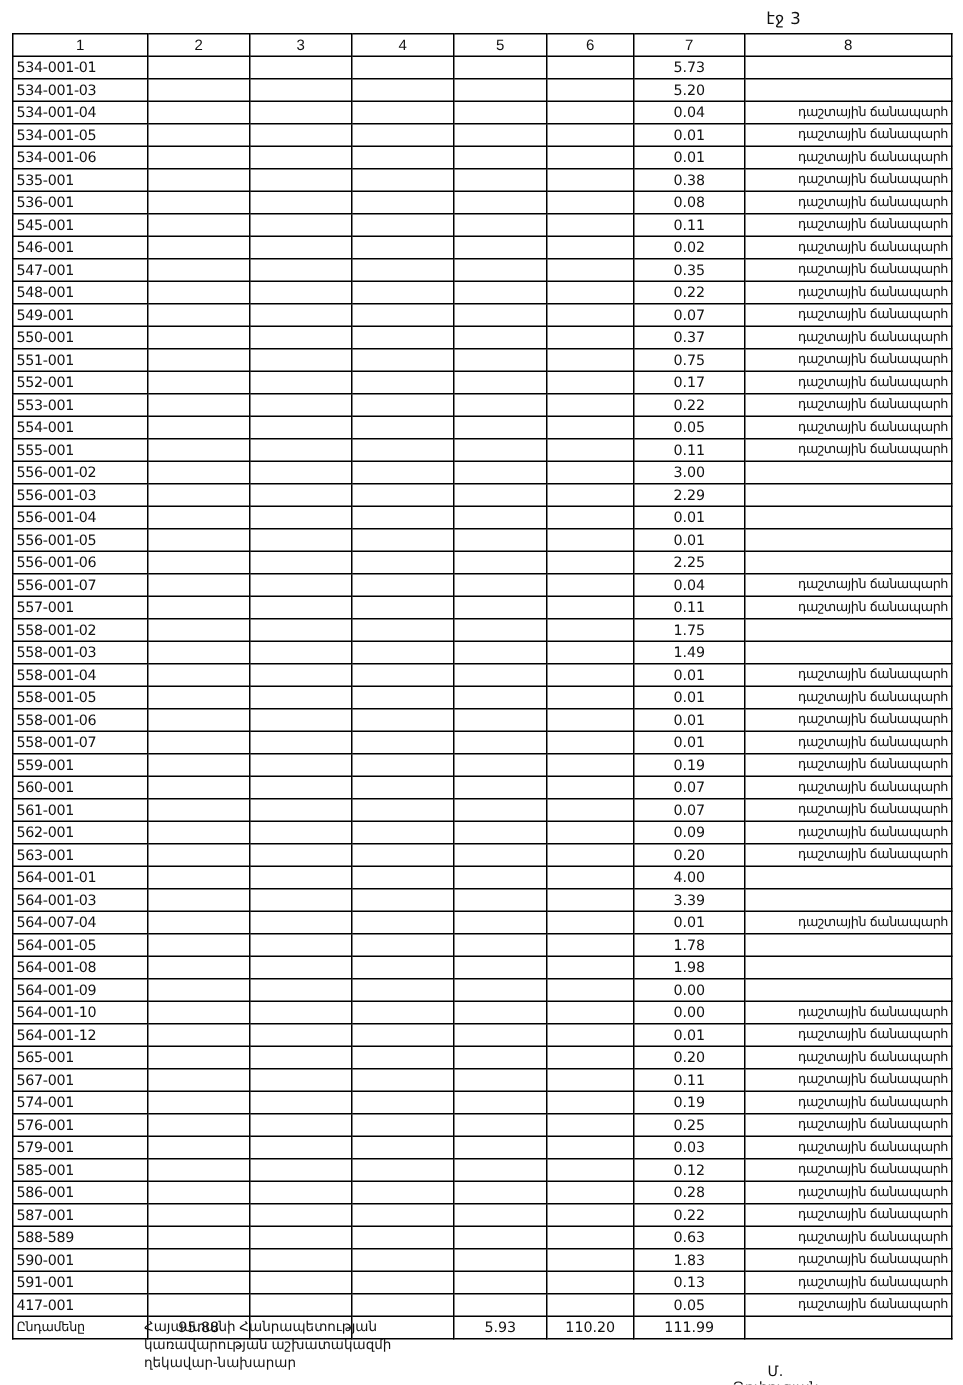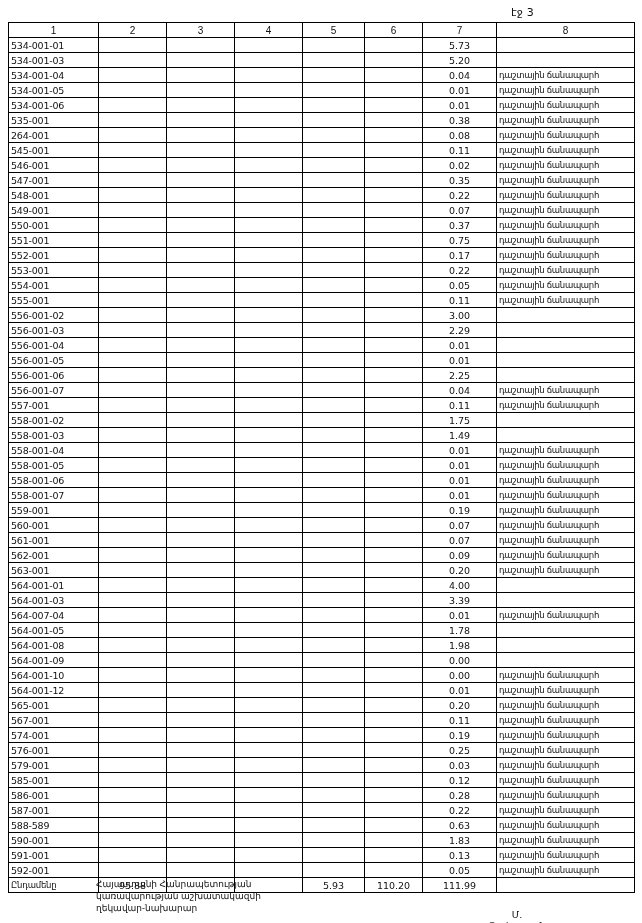--- a/index.html
+++ b/index.html
@@ -65,21 +65,21 @@
     font-size: 9.5px;
     font-family: "DejaVu Sans", sans-serif;
     letter-spacing: -0.2px;
   }
   .c-num {
     text-align: center;
     font-size: 9.5px;
     font-family: "DejaVu Sans", sans-serif;
   }
   .c-note {
-    text-align: left;
+    text-align: right;
     font-size: 8.5px;
     font-family: "DejaVu Sans", sans-serif;
     letter-spacing: -0.3px;
     position: relative;
   }
   .c-blank { }
   .totals .c-code {
     font-size: 8.5px;
   }
   .totals td {
@@ -187,21 +187,21 @@
           <td class="c-code">535-001</td>
           <td class="c-num c-blank"></td>
           <td class="c-num c-blank"></td>
           <td class="c-num c-blank"></td>
           <td class="c-num c-blank"></td>
           <td class="c-num c-blank"></td>
           <td class="c-num">0.38</td>
           <td class="c-note">դաշտային ճանապարհ</td>
         </tr>
         <tr>
-          <td class="c-code">264-001</td>
+          <td class="c-code">536-001</td>
           <td class="c-num c-blank"></td>
           <td class="c-num c-blank"></td>
           <td class="c-num c-blank"></td>
           <td class="c-num c-blank"></td>
           <td class="c-num c-blank"></td>
           <td class="c-num">0.08</td>
           <td class="c-note">դաշտային ճանապարհ</td>
         </tr>
         <tr>
           <td class="c-code">545-001</td>
@@ -677,21 +677,21 @@
           <td class="c-code">591-001</td>
           <td class="c-num c-blank"></td>
           <td class="c-num c-blank"></td>
           <td class="c-num c-blank"></td>
           <td class="c-num c-blank"></td>
           <td class="c-num c-blank"></td>
           <td class="c-num">0.13</td>
           <td class="c-note">դաշտային ճանապարհ</td>
         </tr>
         <tr>
-          <td class="c-code">592-001</td>
+          <td class="c-code">417-001</td>
           <td class="c-num c-blank"></td>
           <td class="c-num c-blank"></td>
           <td class="c-num c-blank"></td>
           <td class="c-num c-blank"></td>
           <td class="c-num c-blank"></td>
           <td class="c-num">0.05</td>
           <td class="c-note">դաշտային ճանապարհ</td>
         </tr>
       </tbody>
     <tfoot>

